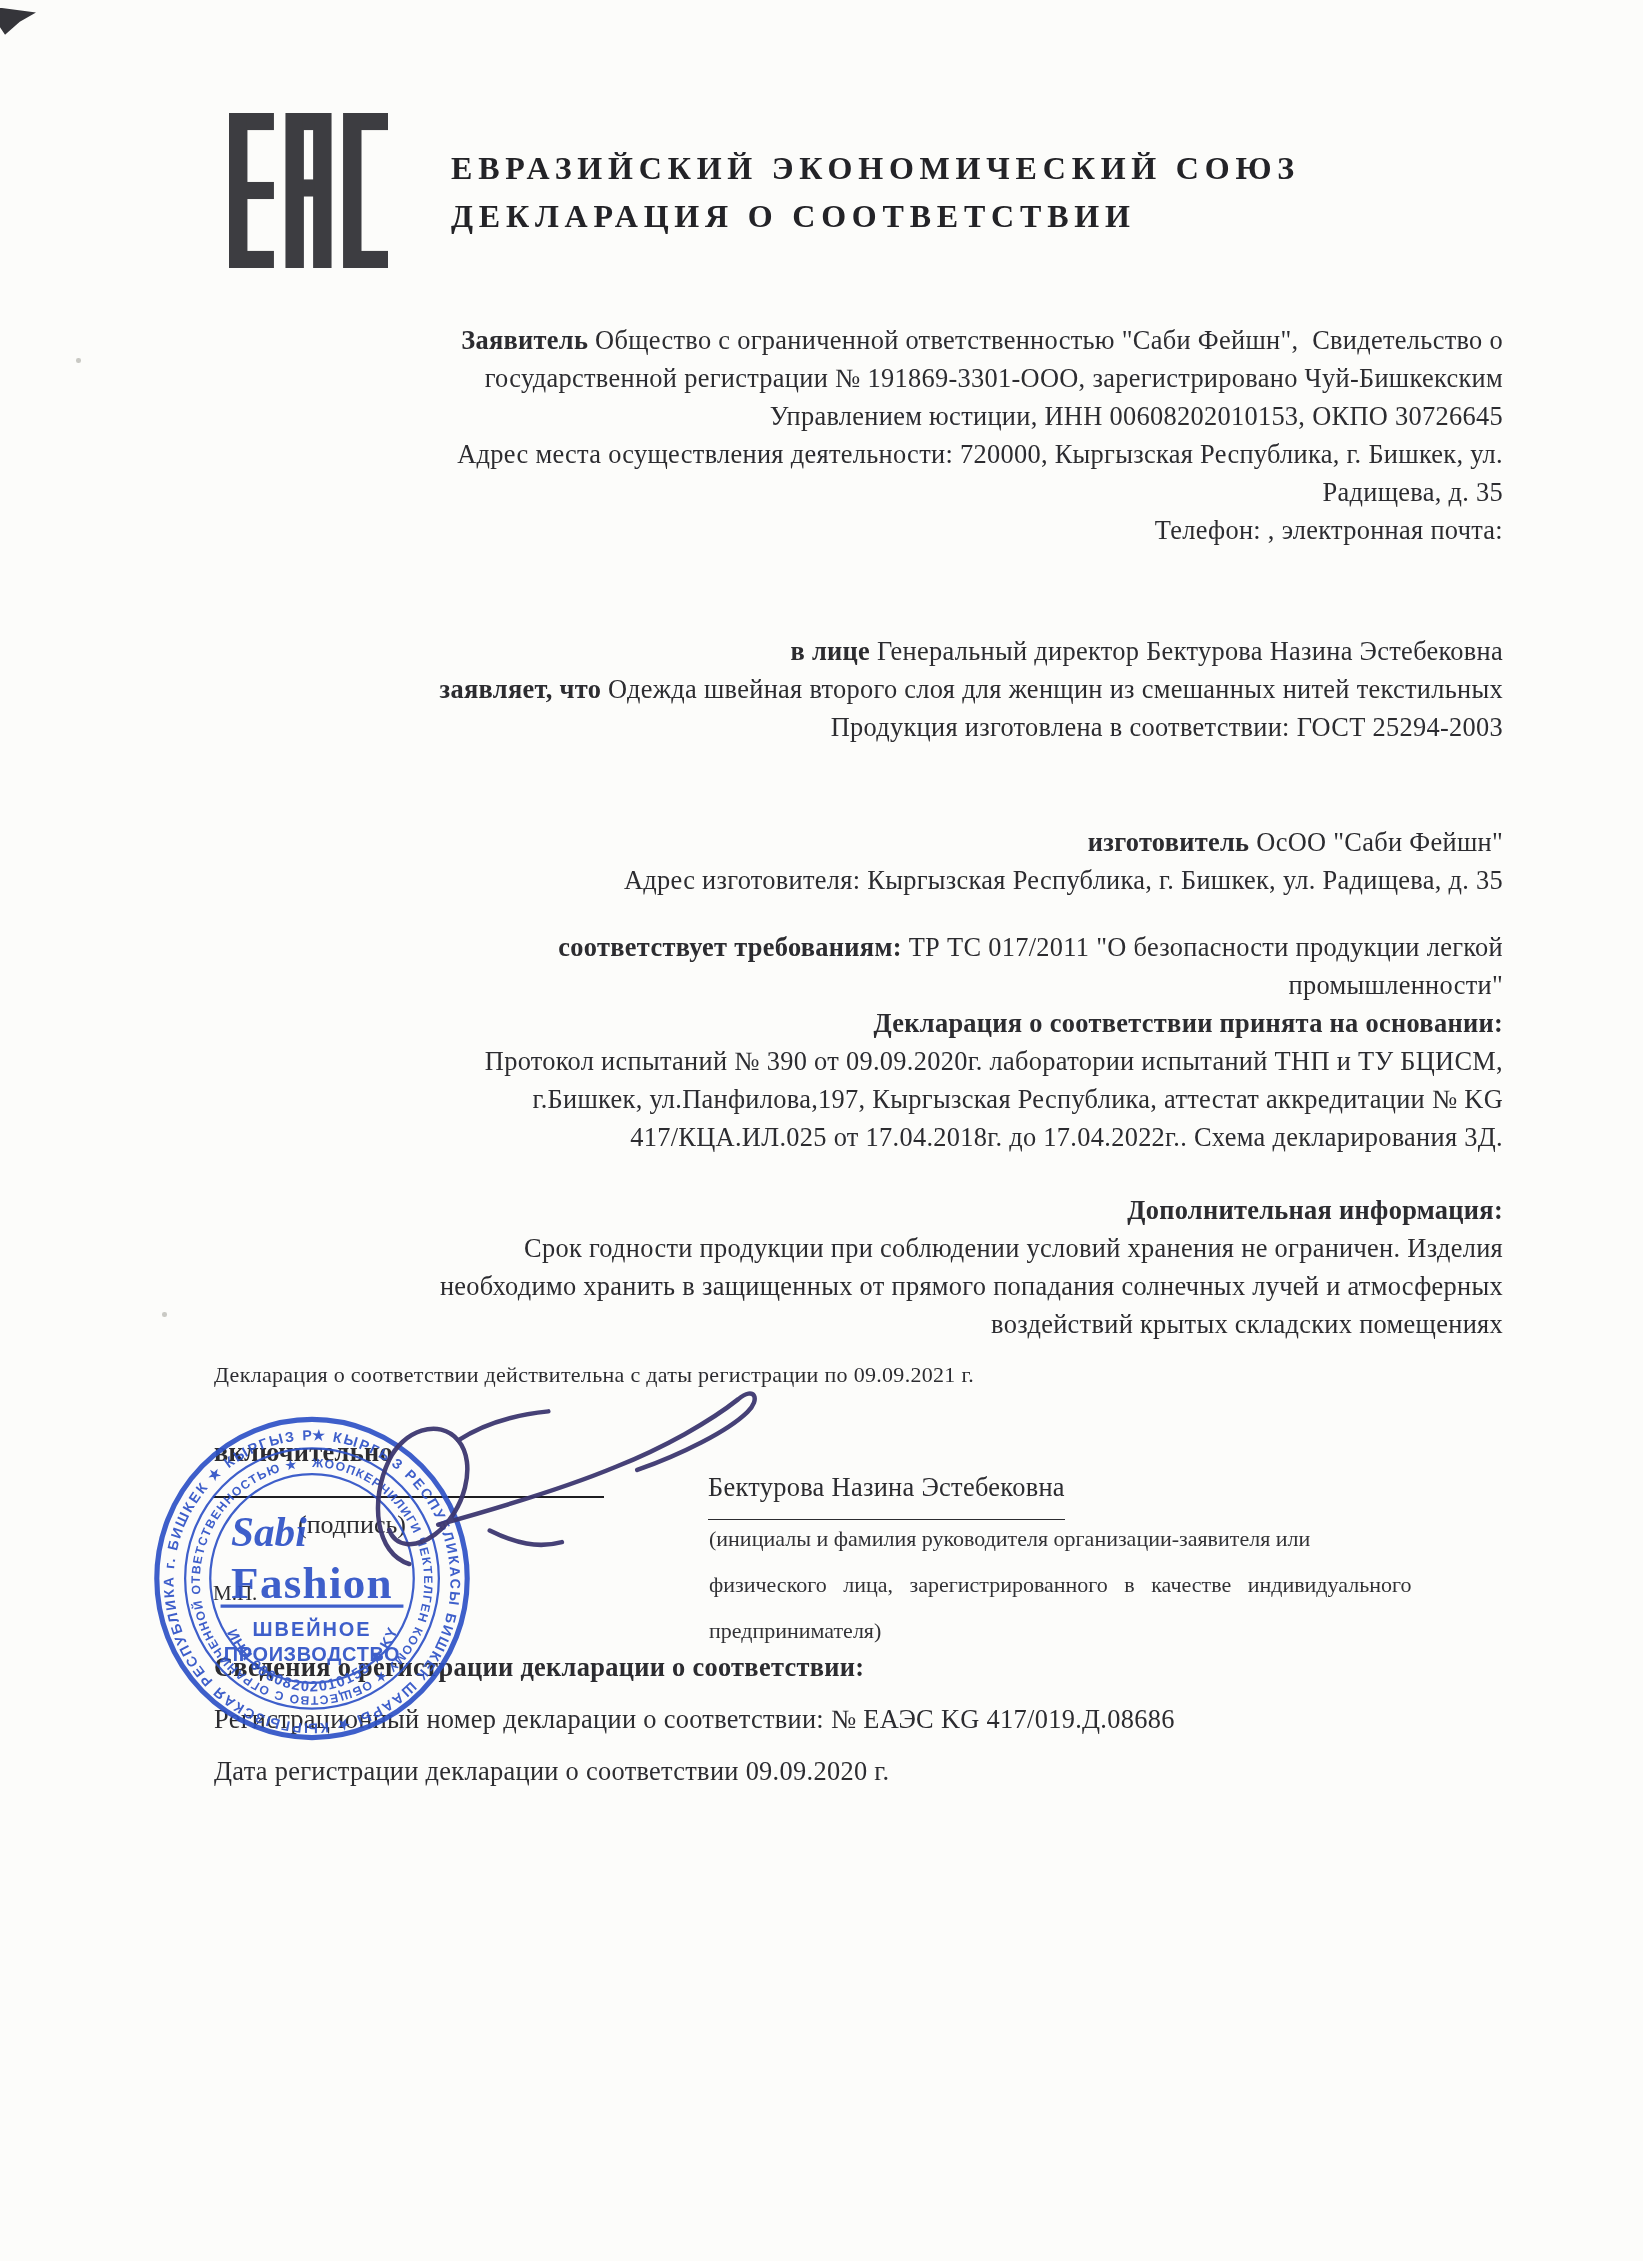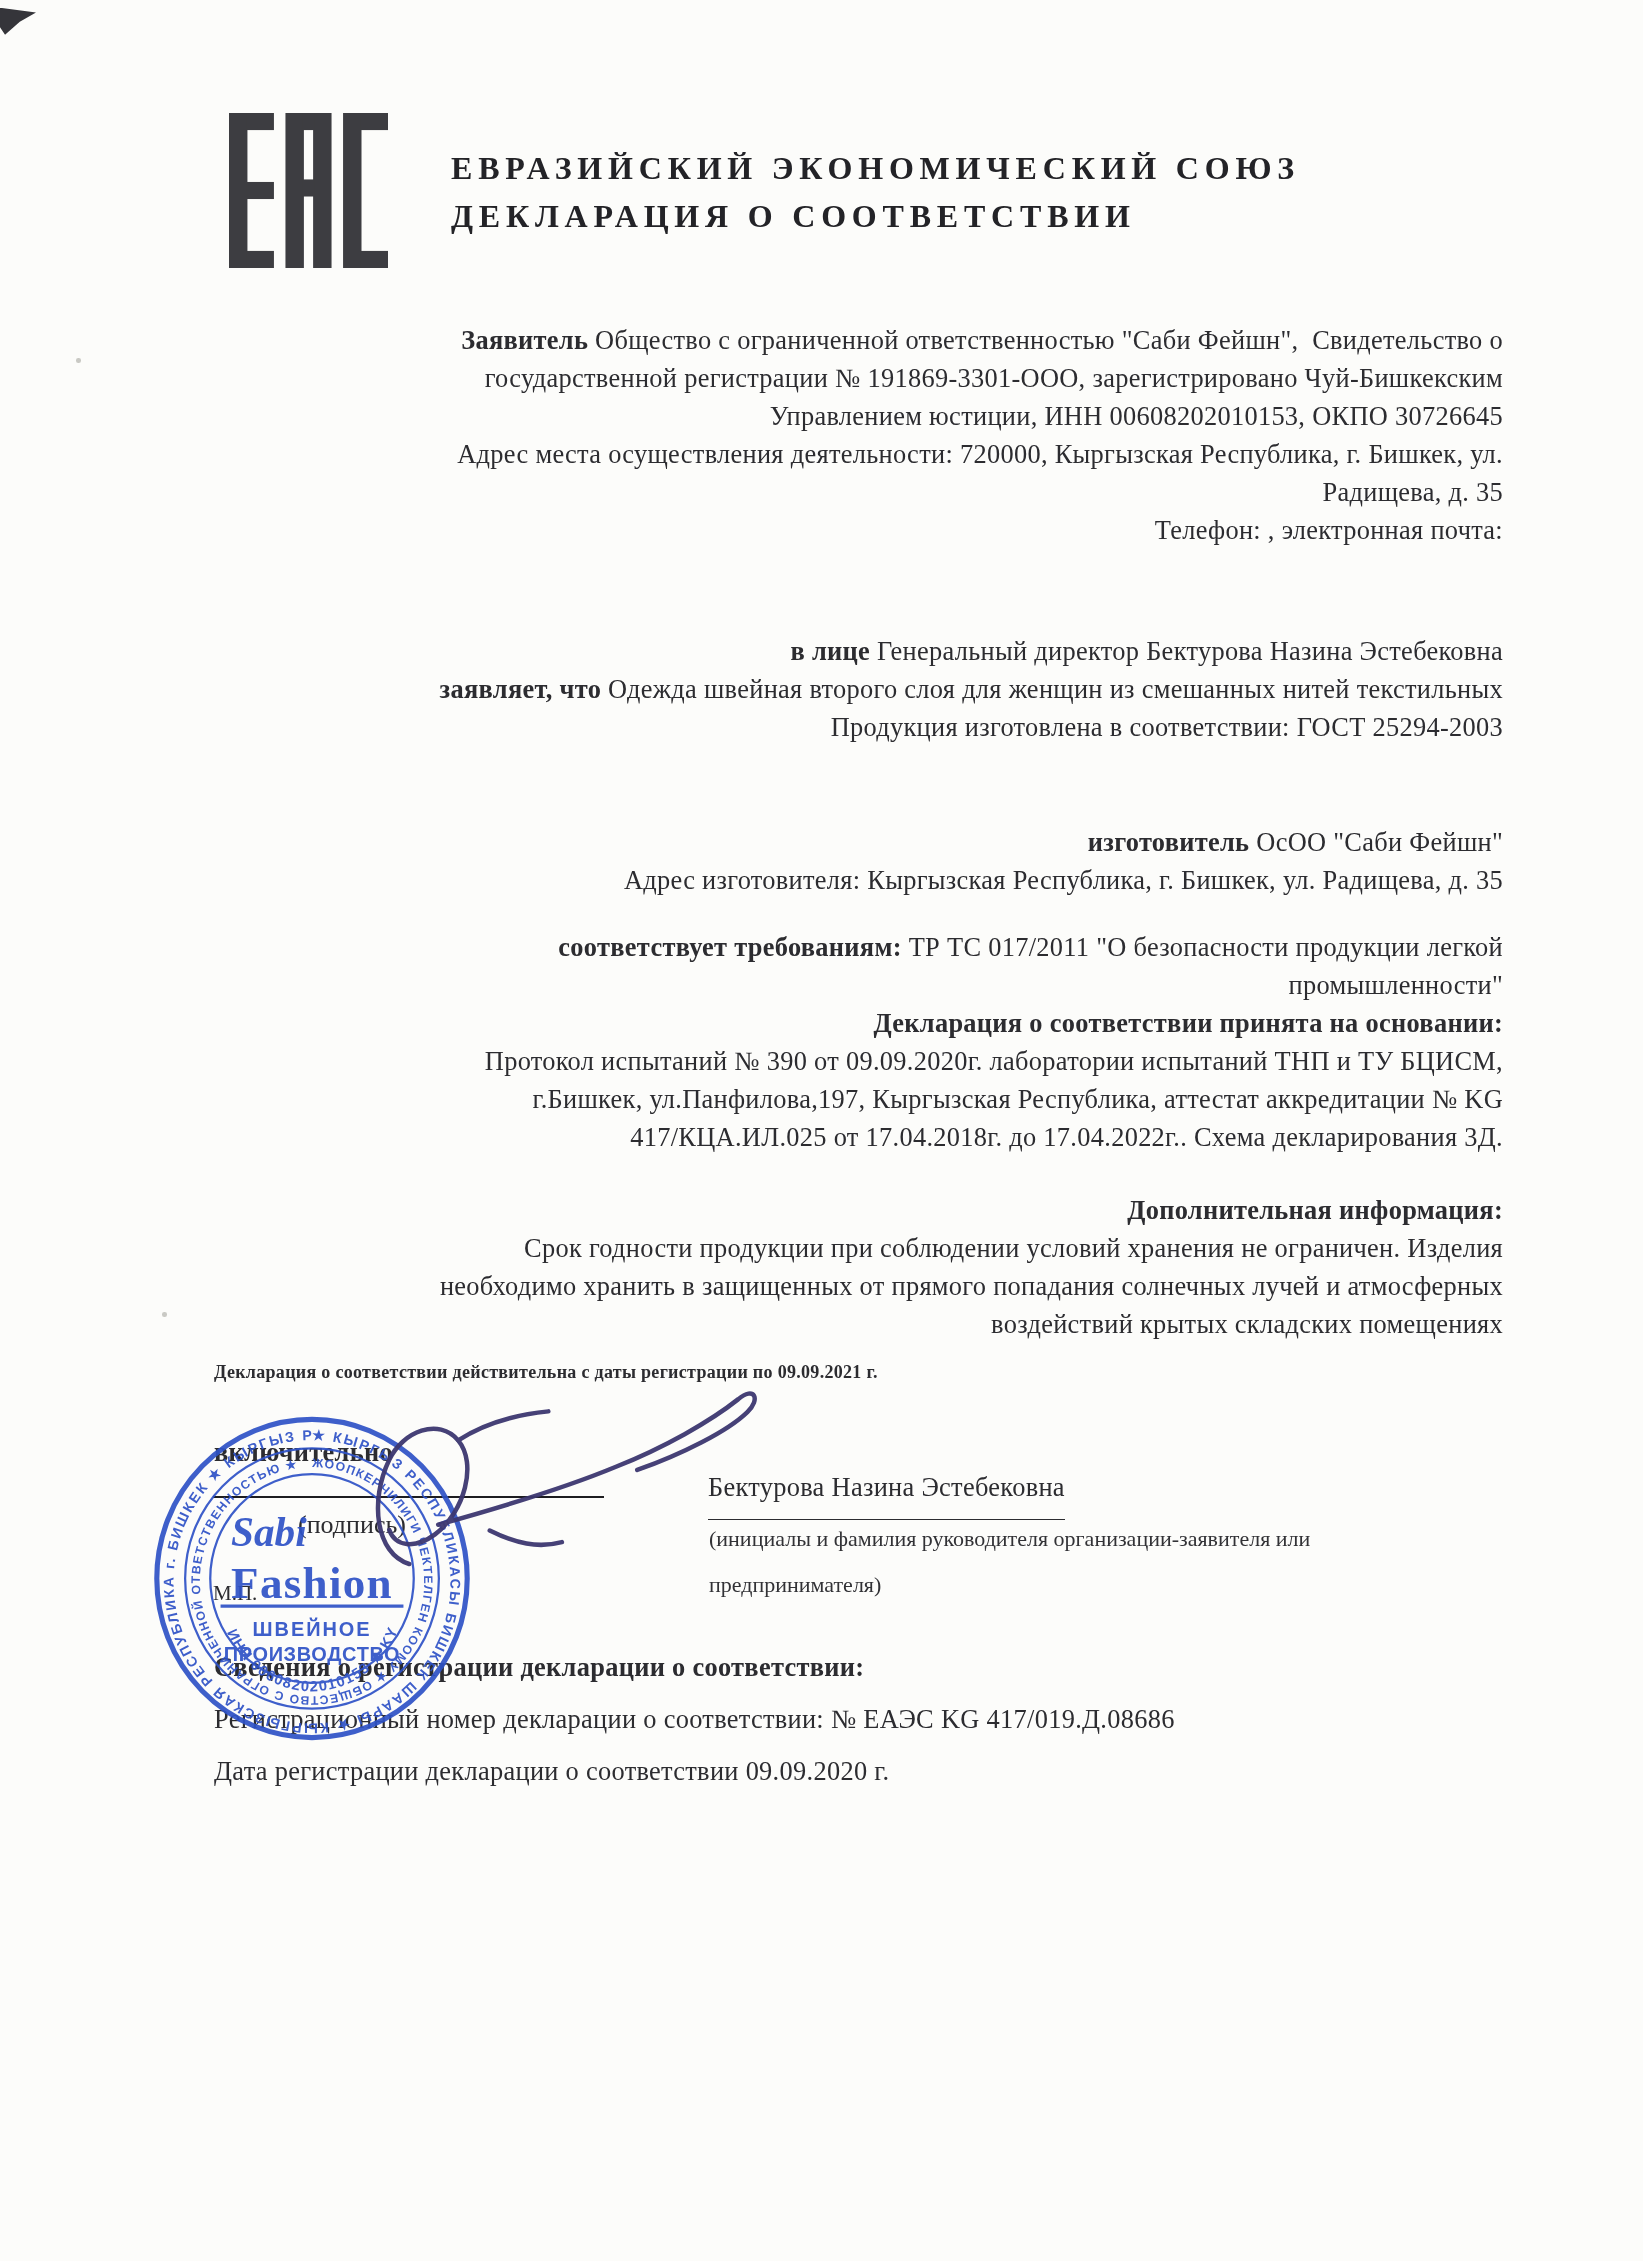--- a/index.html
+++ b/index.html
@@ -27,21 +27,21 @@
   }
   
   .block{left:214px;width:1289px;font-size:26.4px;line-height:38px;letter-spacing:0.3px;text-align:right;}
   .tline{white-space:pre-wrap;}
   .b,.bold{font-weight:bold;}
   .blockA{top:321px;}
   .blockB{top:632px;}
   .blockC{top:823px;}
   .blockD{top:928px;}
   .blockE{top:1191px;}
-  .validity1{left:214px;top:1362px;font-size:18px;font-weight:bold;letter-spacing:0.3px;}
+  .validity1{left:214px;top:1362px;font-size:22px;font-weight:normal;letter-spacing:0.3px;}
   .validity2{left:214px;top:1437px;font-size:26.4px;font-weight:bold;letter-spacing:0.3px;}
   
   .sig-line{left:213px;top:1496px;width:391px;border-top:2.6px solid #1d1d20;}
   .sig-caption{left:298px;top:1510px;font-size:26px;}
   .signer-name{
     left:708px;top:1472px;font-size:26.4px;
     border-bottom:1.9px solid #2c2c30;padding-bottom:16px;letter-spacing:0.3px;
   }
   .note{left:709px;top:1516px;width:825px;font-size:22px;line-height:46px;color:#323236;}
   .note .tline:nth-child(2){word-spacing:11px;}
@@ -115,20 +115,21 @@
     </div>
 
   <div class="abs validity1">Декларация о соответствии действительна с даты регистрации по 09.09.2021 г.</div>
   <div class="abs validity2">включительно</div>
 
   <div class="abs sig-line"></div>
   <div class="abs sig-caption">(подпись)</div>
   <div class="abs signer-name">Бектурова Назина Эстебековна</div>
   <div class="abs note">
       <div class="tline"><span>(инициалы и фамилия руководителя организации-заявителя или</span></div>
+      <div class="tline"><span>физического лица, зарегистрированного в качестве индивидуального</span></div>
       <div class="tline"><span>предпринимателя)</span></div>
     </div>
   <div class="abs mp">М.П.</div>
 
   <div class="abs blockG">
       <div class="tline"><span class="b">Сведения о регистрации декларации о соответствии:</span></div>
       <div class="tline"><span>Регистрационный номер декларации о соответствии: № ЕАЭС KG 417/019.Д.08686</span></div>
       <div class="tline"><span>Дата регистрации декларации о соответствии 09.09.2020 г.</span></div>
     </div>
 

